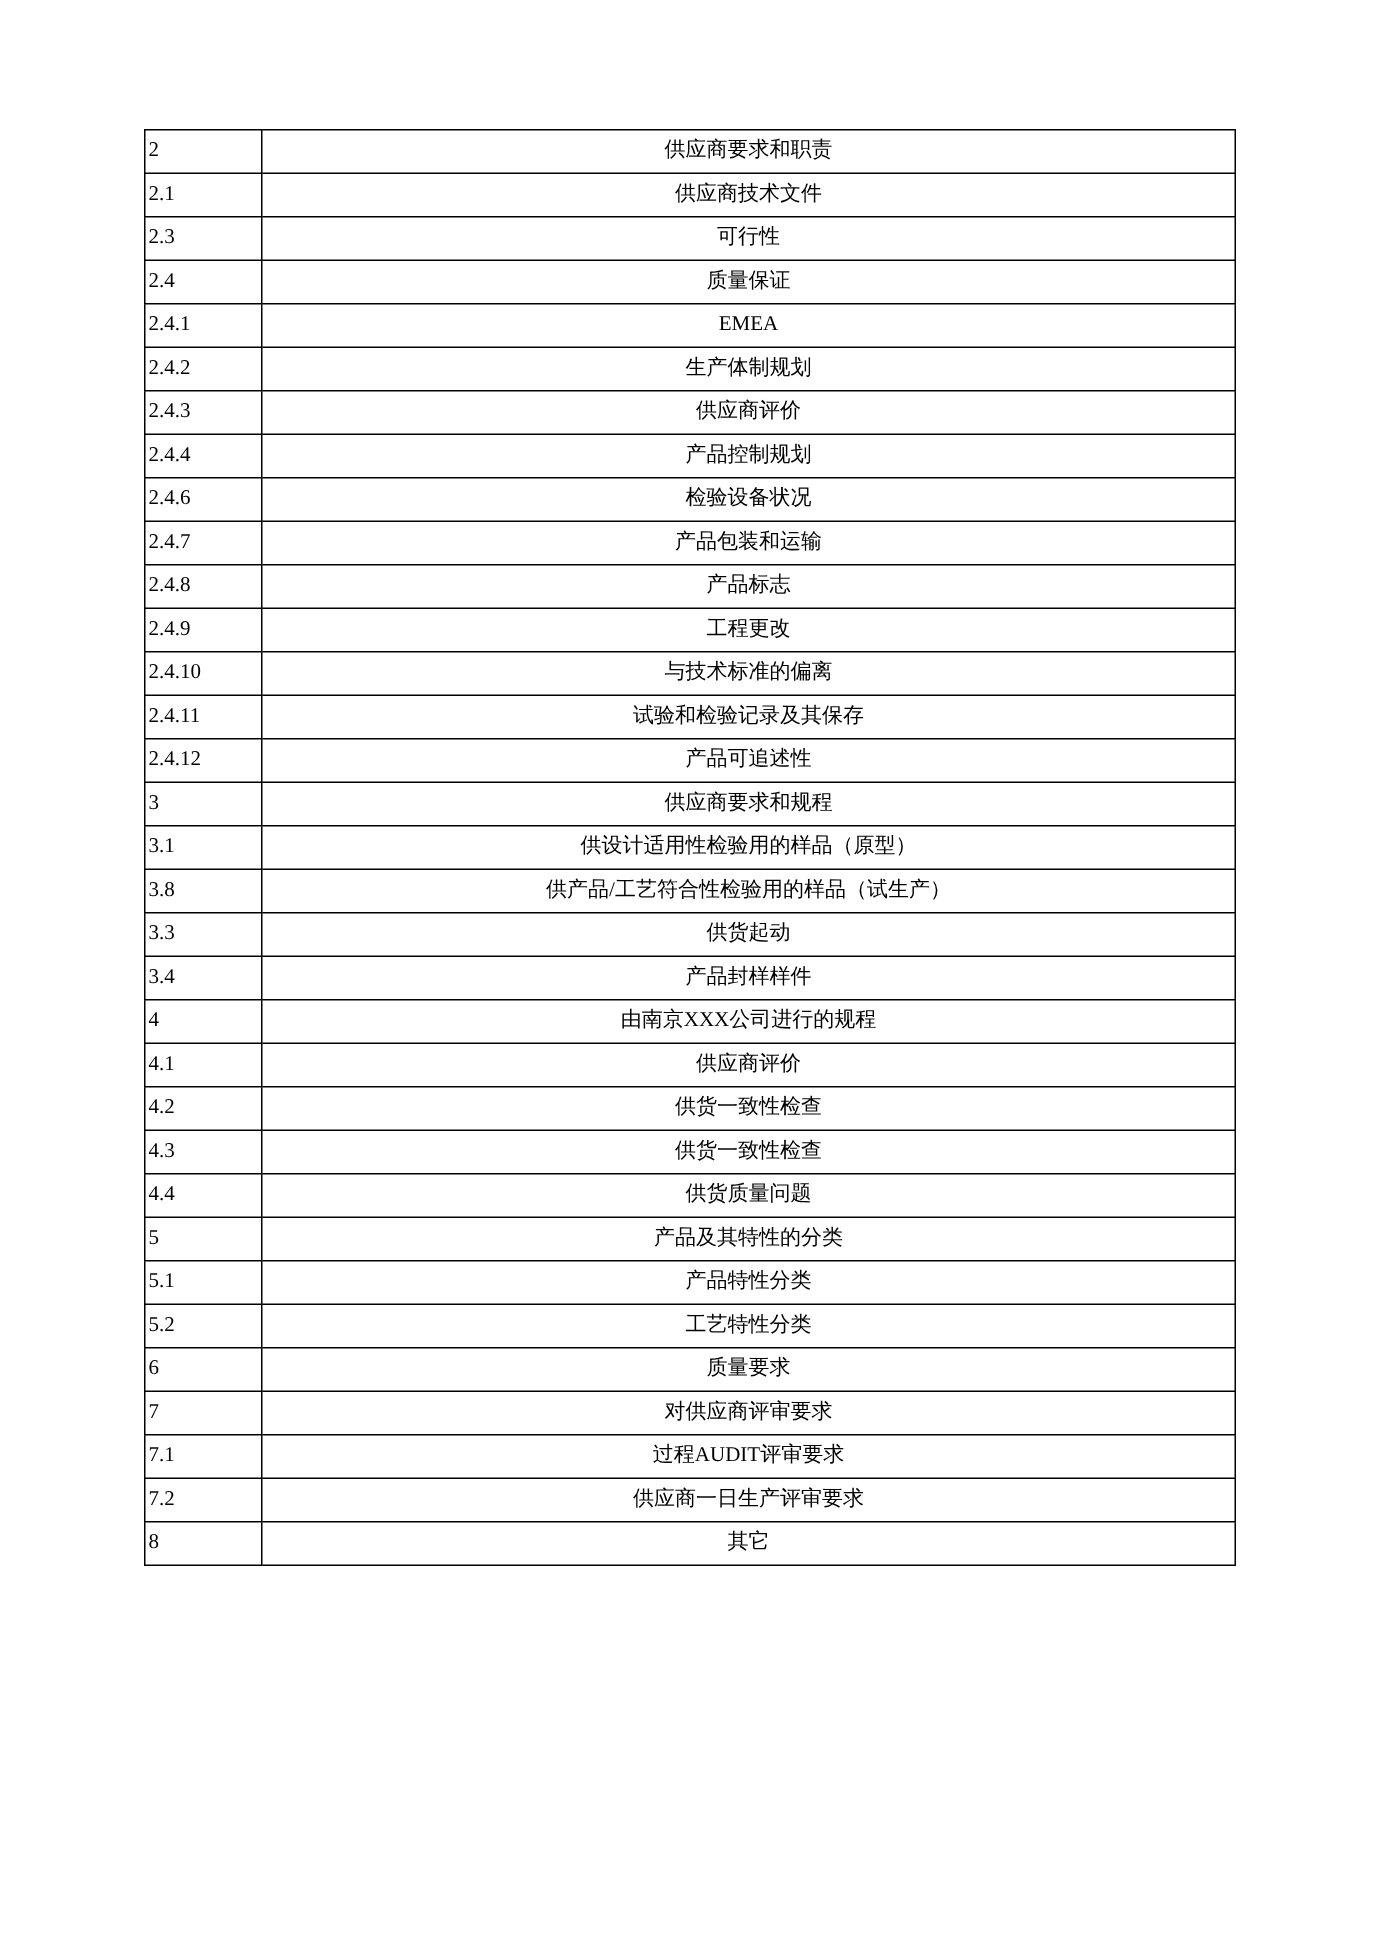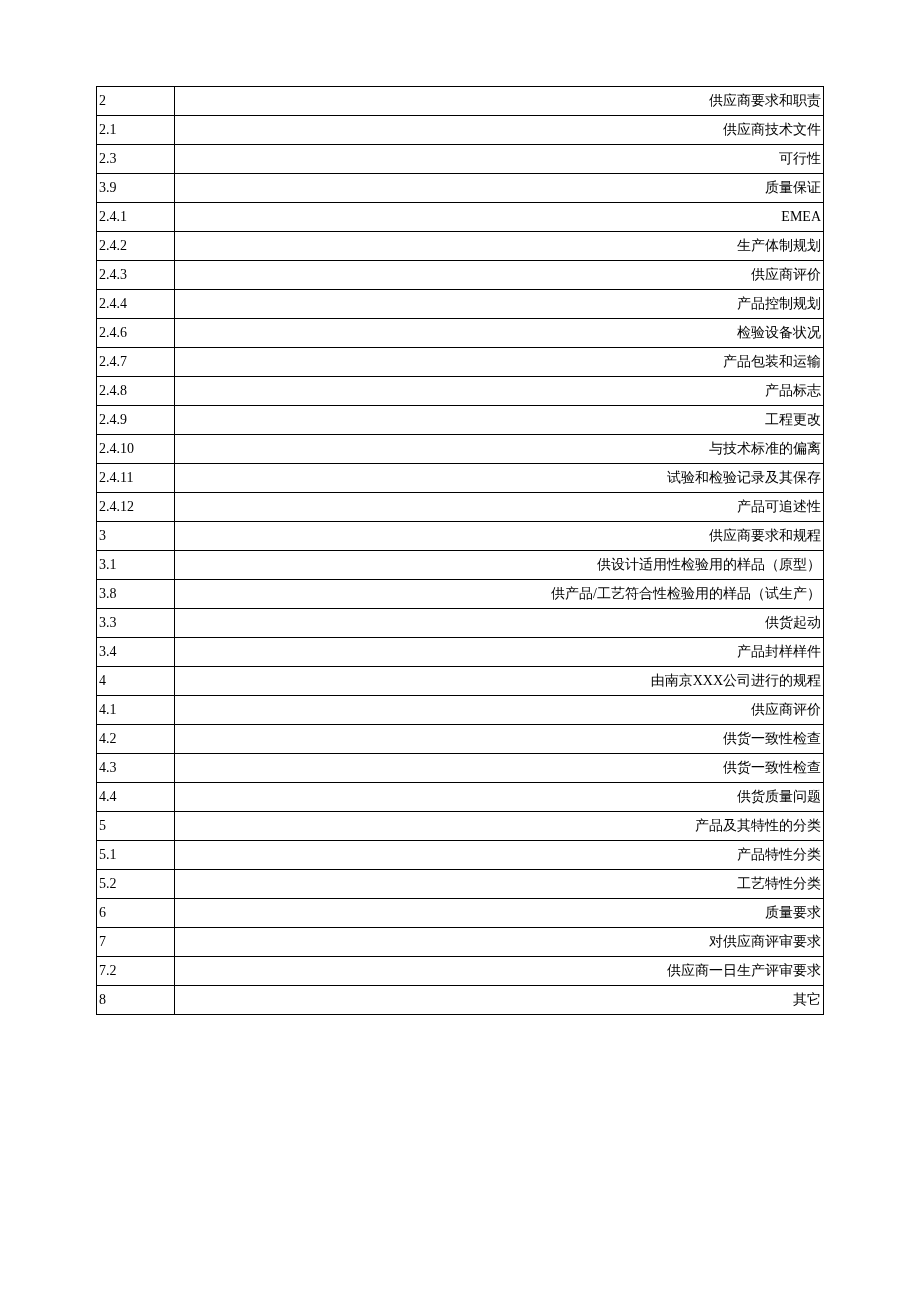--- a/index.html
+++ b/index.html
@@ -27,21 +27,21 @@
     border: 1px solid #000;
     padding: 4px 2px 4px 2px;
     height: 20px;
     vertical-align: middle;
     line-height: 1.4;
   }
   table.toc td.num {
     text-align: left;
   }
   table.toc td.title {
-    text-align: right;
+    text-align: center;
   }
 </style>
 </head>
 <body>
 
 <div class="page">
   <table class="toc">
     <colgroup>
       <col class="num-col">
       <col>
@@ -53,21 +53,21 @@
         </tr>
         <tr>
           <td class="num">2.1</td>
           <td class="title">供应商技术文件</td>
         </tr>
         <tr>
           <td class="num">2.3</td>
           <td class="title">可行性</td>
         </tr>
         <tr>
-          <td class="num">3.9</td>
+          <td class="num">2.4</td>
           <td class="title">质量保证</td>
         </tr>
         <tr>
           <td class="num">2.4.1</td>
           <td class="title">EMEA</td>
         </tr>
         <tr>
           <td class="num">2.4.2</td>
           <td class="title">生产体制规划</td>
         </tr>
@@ -161,20 +161,24 @@
         </tr>
         <tr>
           <td class="num">6</td>
           <td class="title">质量要求</td>
         </tr>
         <tr>
           <td class="num">7</td>
           <td class="title">对供应商评审要求</td>
         </tr>
         <tr>
+          <td class="num">7.1</td>
+          <td class="title">过程AUDIT评审要求</td>
+        </tr>
+        <tr>
           <td class="num">7.2</td>
           <td class="title">供应商一日生产评审要求</td>
         </tr>
         <tr>
           <td class="num">8</td>
           <td class="title">其它</td>
         </tr>
       </tbody>
   </table>
 </div>

